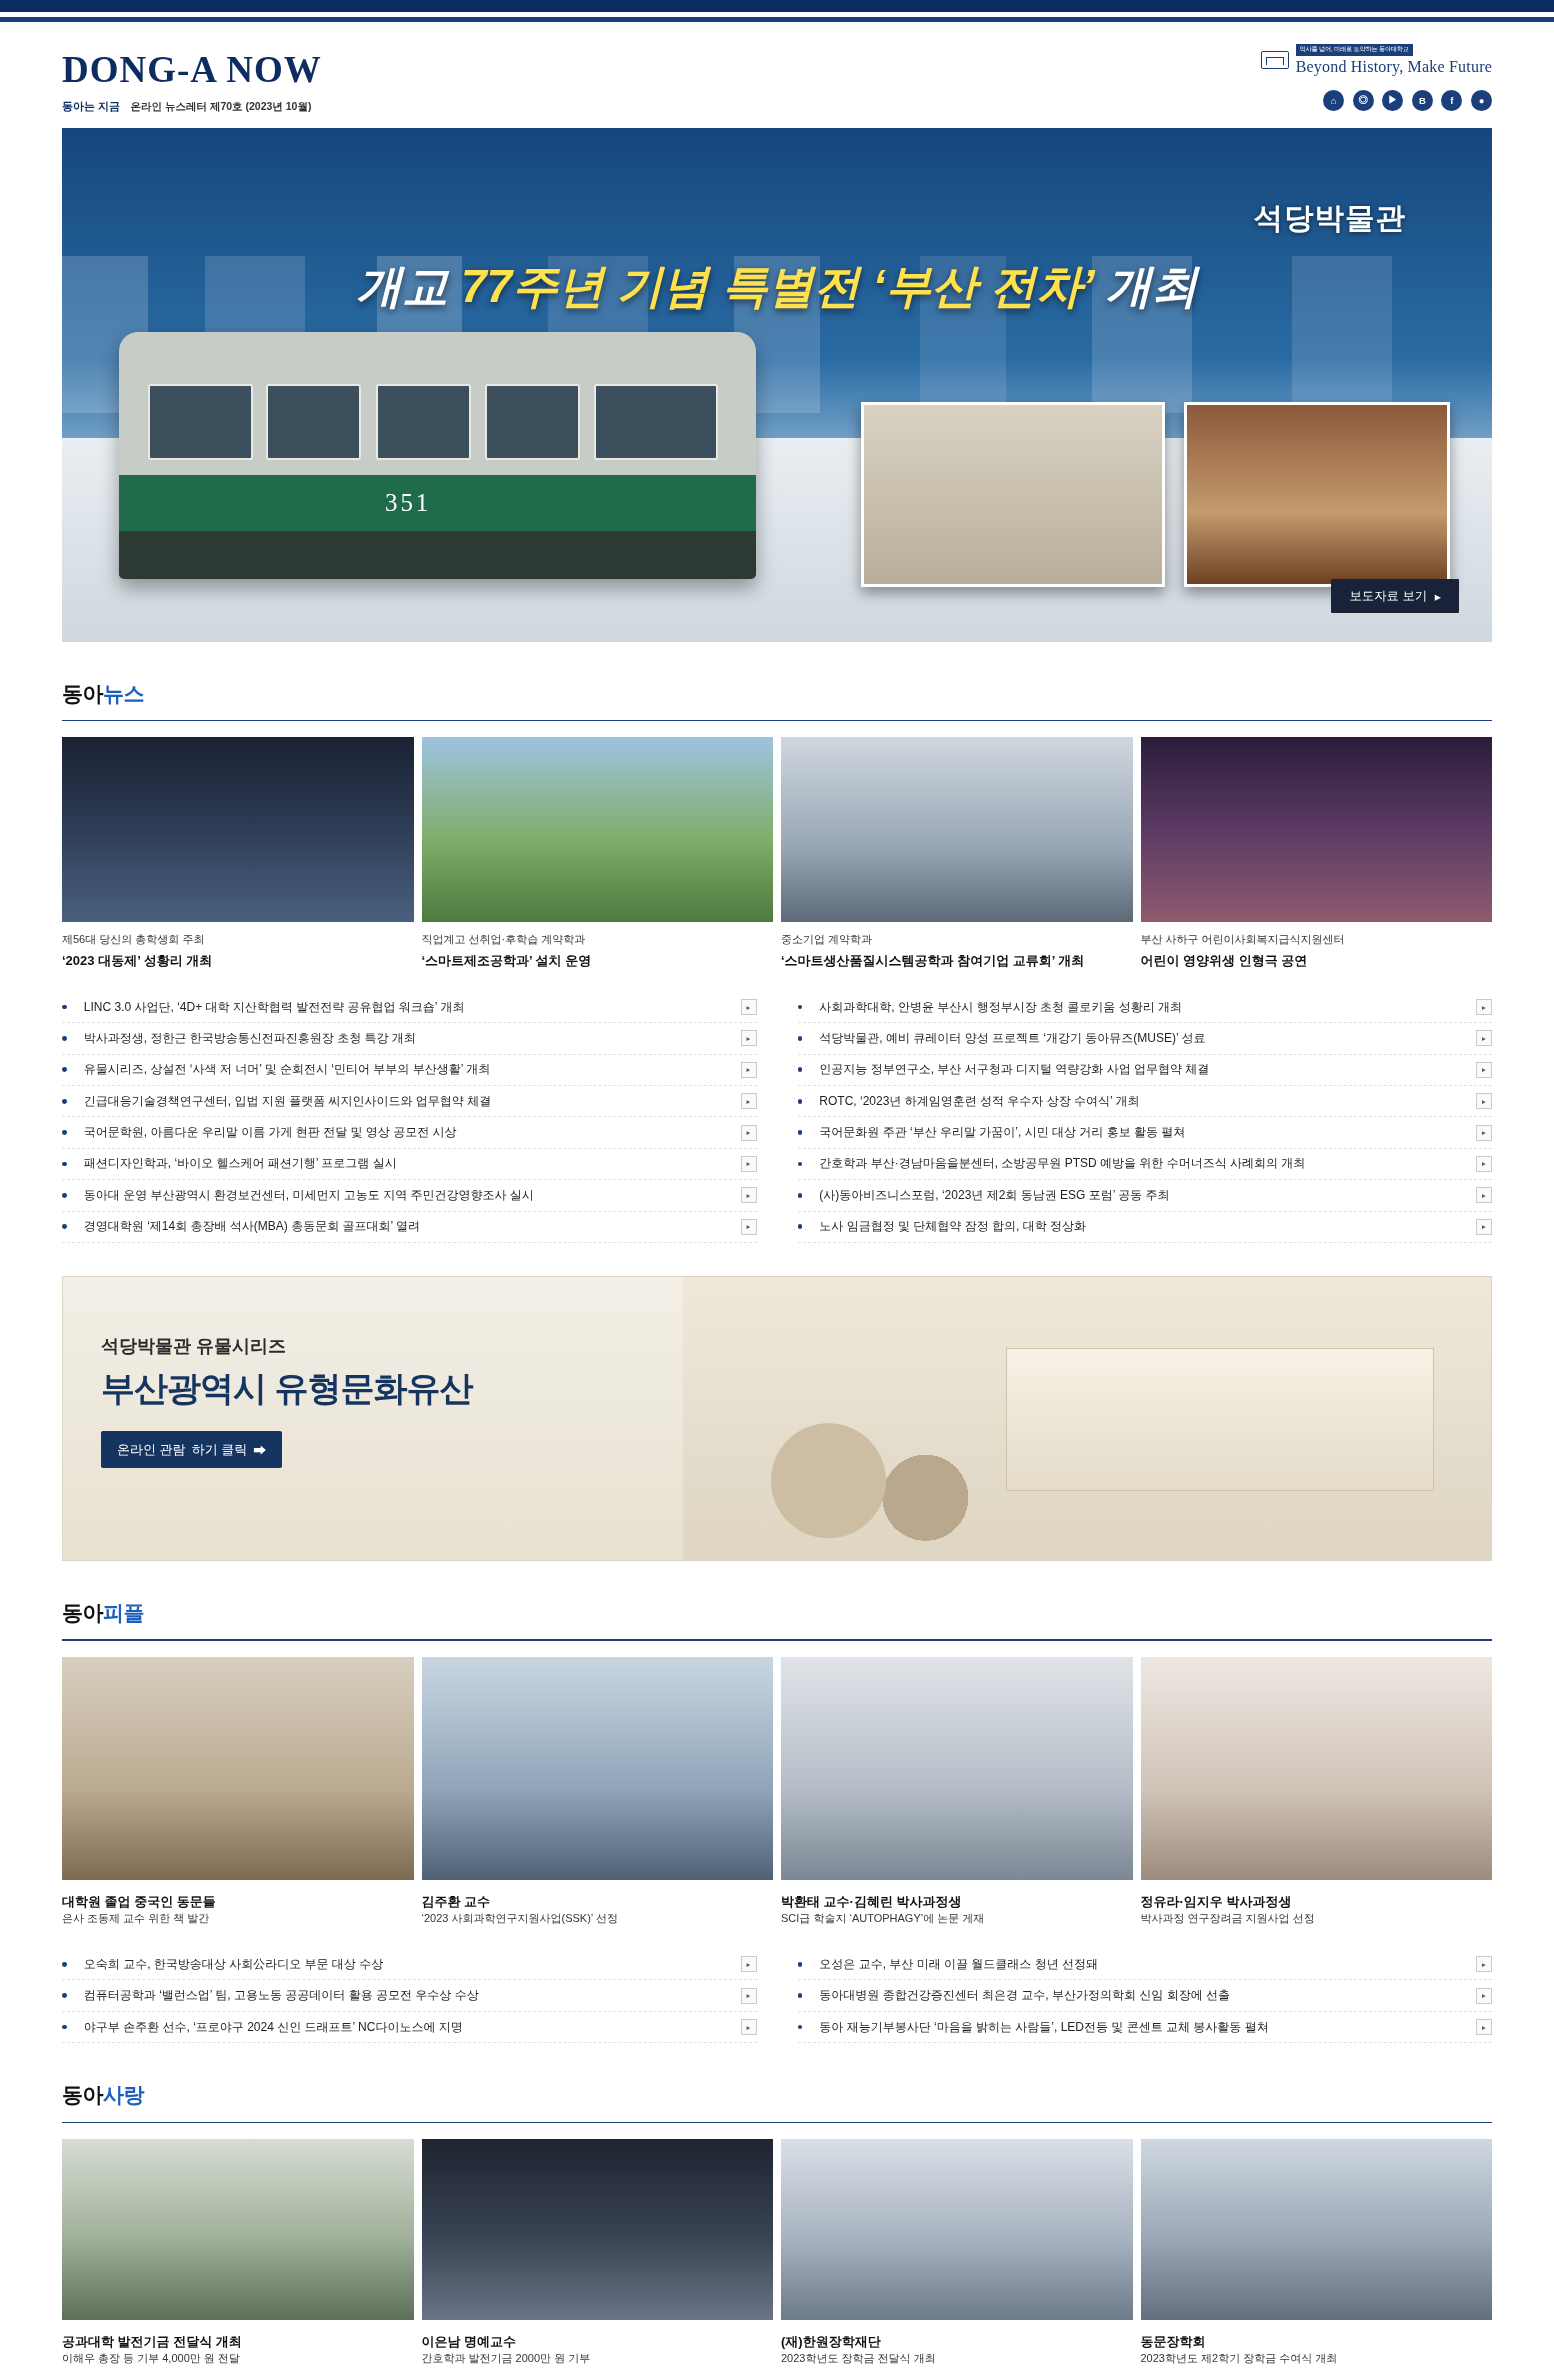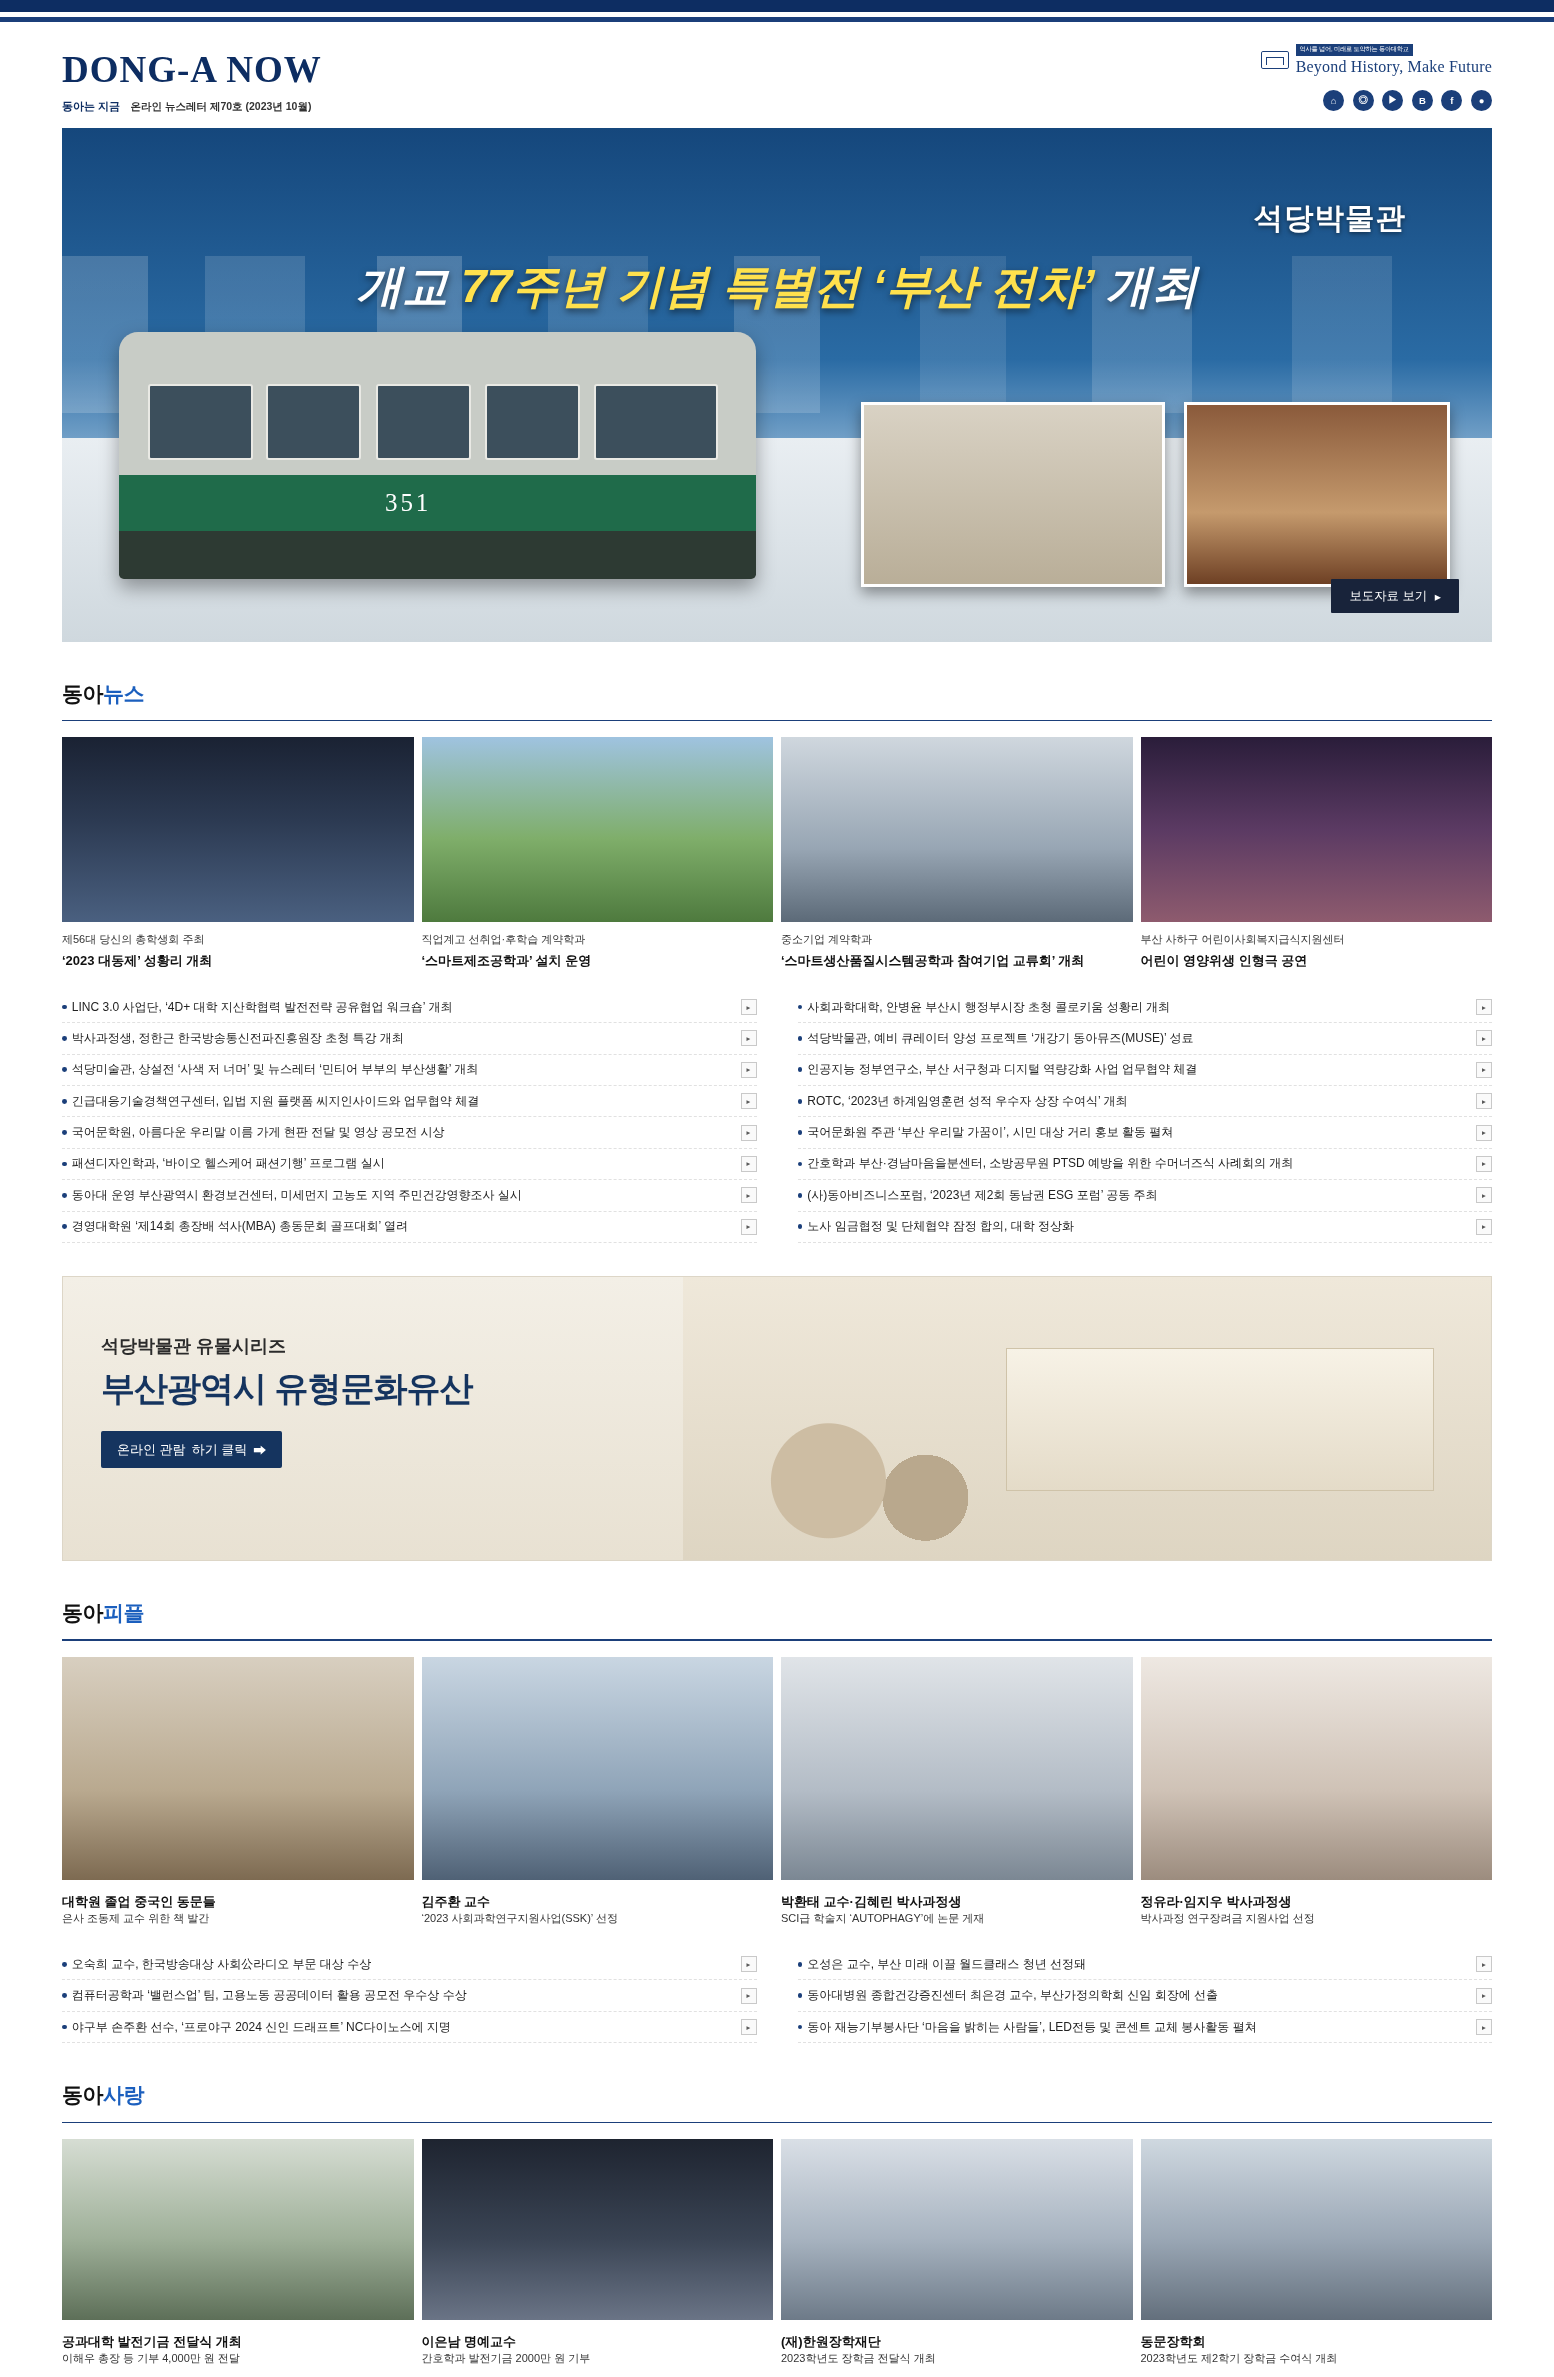--- a/index.html
+++ b/index.html
@@ -241,21 +241,21 @@
 
   
   .list-wrap {
     margin-top: 22px;
     display: grid;
     grid-template-columns: 1fr 1fr;
     column-gap: 41px;
   }
   .list-col { }
   .list-item {
-    display: flex; align-items: center; gap: 5px;
+    display: flex; align-items: center; gap: 17px;
     padding: 6.7px 0;
     border-bottom: 0.5px dashed #e1e1e1;
   }
   .bullet {
     width: 4.8px; height: 4.8px; border-radius: 50%;
     background: #1b3f7a; flex: none;
   }
   .list-text {
     font-size: 12px; color: #222; flex: 1;
     overflow: hidden; white-space: nowrap; text-overflow: ellipsis;
@@ -417,21 +417,21 @@
           <span class="list-text">LINC 3.0 사업단, ‘4D+ 대학 지산학협력 발전전략 공유협업 워크숍’ 개최</span>
           <span class="go-btn">▸</span>
         </div>
         <div class="list-item">
           <span class="bullet"></span>
           <span class="list-text">박사과정생, 정한근 한국방송통신전파진흥원장 초청 특강 개최</span>
           <span class="go-btn">▸</span>
         </div>
         <div class="list-item">
           <span class="bullet"></span>
-          <span class="list-text">석당미술관, 상설전 ‘사색 저 너머’ 및 뉴스레터 ‘민티어 부부의 부산생활’ 개최</span>
+          <span class="list-text">유물시리즈, 상설전 ‘사색 저 너머’ 및 순회전시 ‘민티어 부부의 부산생활’ 개최</span>
           <span class="go-btn">▸</span>
         </div>
         <div class="list-item">
           <span class="bullet"></span>
           <span class="list-text">긴급대응기술경책연구센터, 입법 지원 플랫폼 씨지인사이드와 업무협약 체결</span>
           <span class="go-btn">▸</span>
         </div>
         <div class="list-item">
           <span class="bullet"></span>
           <span class="list-text">국어문학원, 아름다운 우리말 이름 가게 현판 전달 및 영상 공모전 시상</span>

